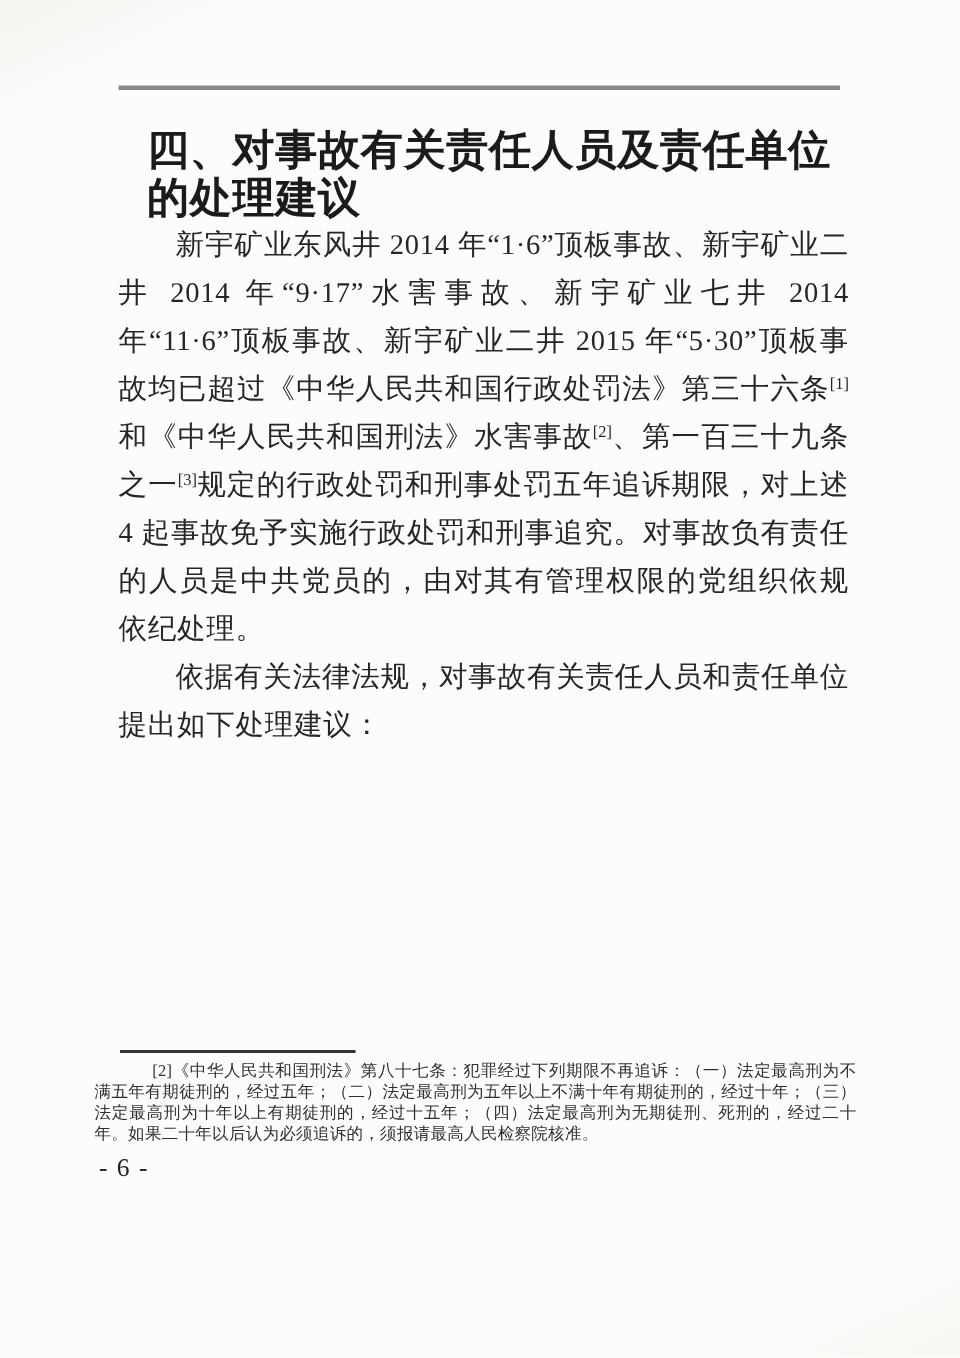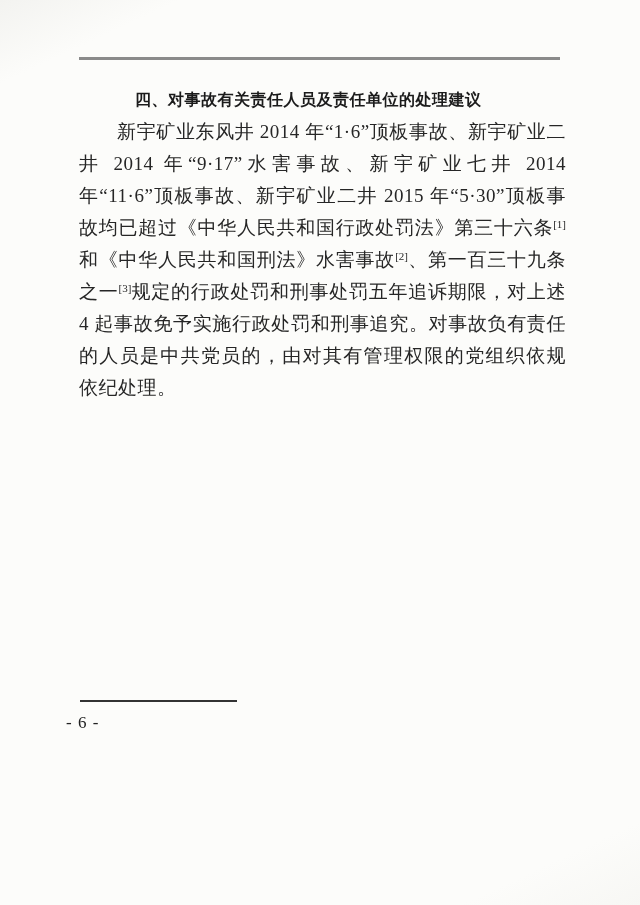--- a/index.html
+++ b/index.html
@@ -25,24 +25,24 @@
   }
 
   .content {
     position: absolute;
     left: 79px;
     top: 84px;
     width: 487px;
   }
 
   .heading {
-    margin: 0 0 0 56px;
+    margin: 0 0 0 19px;
     font-family: "Liberation Sans", "DejaVu Sans", sans-serif;
     font-weight: 700;
-    font-size: 16px;
+    font-size: 28px;
     line-height: 32px;
     letter-spacing: 0.5px;
     color: #1b1b1b;
   }
 
   .para {
     margin: 0;
     text-indent: 2em;
     font-size: 19px;
     line-height: 32px;
@@ -93,23 +93,25 @@
 </head>
 <body>
 
 <div class="page">
   <div class="top-rule"></div>
 
   <div class="content">
     <h1 class="heading">四、对事故有关责任人员及责任单位的处理建议</h1>
     <div class="paragraphs">
         <p class="para body"><span>新宇矿业东风井 2014 年“1·6”顶板事故、新宇矿业二井 2014 年“9·17”水害事故、新宇矿业七井 2014 年“11·6”顶板事故、新宇矿业二井 2015 年“5·30”顶板事故均已超过《中华人民共和国行政处罚法》第三十六条</span><sup>[1]</sup><span>和《中华人民共和国刑法》水害事故</span><sup>[2]</sup><span>、第一百三十九条之一</span><sup>[3]</sup><span>规定的行政处罚和刑事处罚五年追诉期限，对上述 4 起事故免予实施行政处罚和刑事追究。对事故负有责任的人员是中共党员的，由对其有管理权限的党组织依规依纪处理。</span></p>
+        <p class="para body"><span>依据有关法律法规，对事故有关责任人员和责任单位提出如下处理建议：</span></p>
       </div>
   </div>
 
   <div class="footnote-sep"></div>
 
   <div class="footer-block">
     <div class="footnotes">
+        <p class="footnote">[2]《中华人民共和国刑法》第八十七条：犯罪经过下列期限不再追诉：（一）法定最高刑为不满五年有期徒刑的，经过五年；（二）法定最高刑为五年以上不满十年有期徒刑的，经过十年；（三）法定最高刑为十年以上有期徒刑的，经过十五年；（四）法定最高刑为无期徒刑、死刑的，经过二十年。如果二十年以后认为必须追诉的，须报请最高人民检察院核准。</p>
       </div>
     <div class="page-number">- 6 -</div>
   </div>
 </div>
 
 </body></html>

